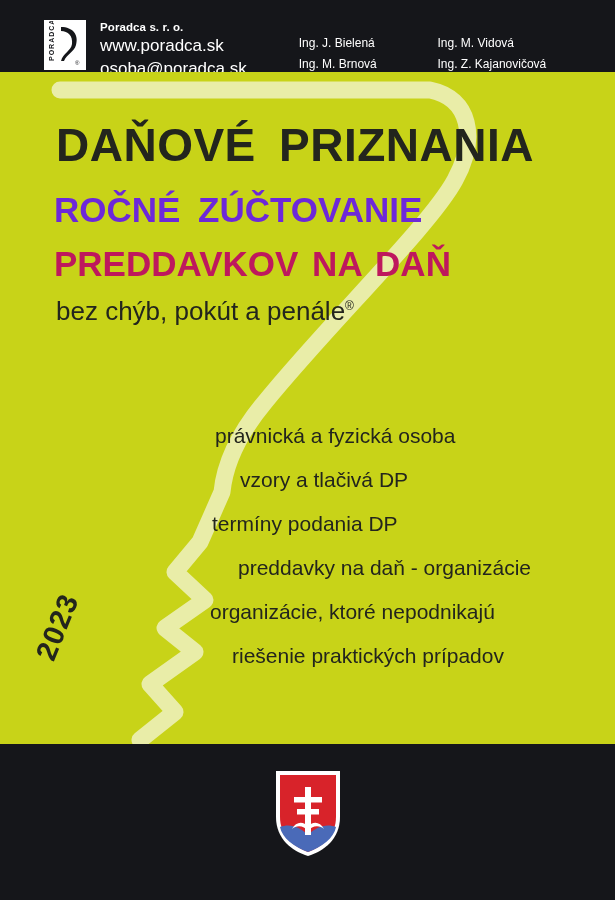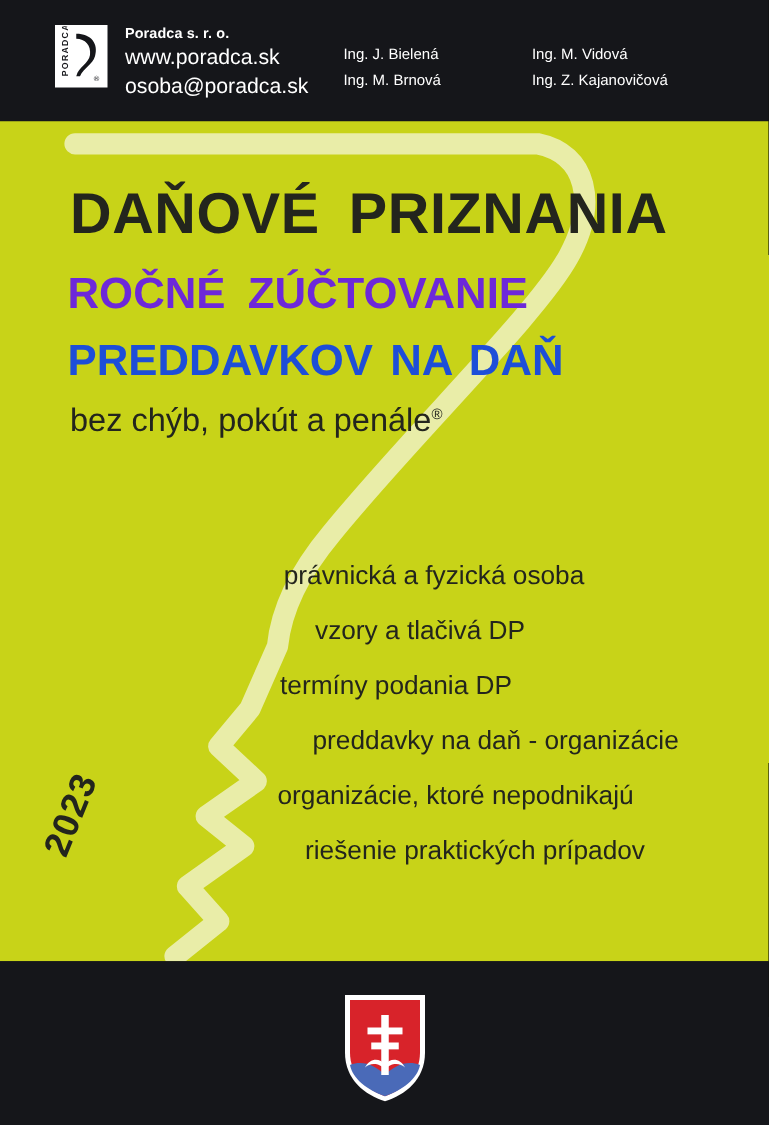--- a/index.html
+++ b/index.html
@@ -14,21 +14,21 @@
     position: relative;
     width: 615px;
     height: 900px;
     background: #15161a;
     overflow: hidden;
   }
 
   
   .header {
     position: relative;
-    height: 97px;
+    height: 72px;
     background: #15161a;
     display: flex;
     align-items: flex-start;
     padding: 18px 26px 0 44px;
     box-sizing: border-box;
   }
   .logo-box {
     width: 42px;
     height: 50px;
     background: #ffffff;
@@ -50,21 +50,21 @@
   .publisher .pub-name {
     font-weight: bold;
     font-size: 11.5px;
     letter-spacing: 0.1px;
   }
   .publisher .pub-line {
     font-size: 17px;
   }
 
   .authors {
-    margin-left: 28px;
+    margin-left: 52px;
     color: #ffffff;
     font-size: 12px;
     padding-top: 18px;
     display: grid;
     grid-template-columns: auto auto;
     column-gap: 18px;
     row-gap: 7px;
     flex: 1 1 auto;
   }
   .authors span { white-space: nowrap; }
@@ -114,42 +114,42 @@
     color: #6d28d9;
     word-spacing: 8px;
     white-space: nowrap;
   }
   .t3 {
     position: absolute;
     top: 172px;
     left: 54px;
     font-size: 35px;
     font-weight: bold;
-    color: #1d4ed8;
+    color: #be185d;
     word-spacing: 4px;
     white-space: nowrap;
   }
   .t4 {
     position: absolute;
     top: 224px;
     left: 56px;
     font-size: 26px;
     color: #23251d;
     white-space: nowrap;
   }
   .t4 sup {
     font-size: 12px;
     vertical-align: super;
   }
 
   
   .bullets {
     position: absolute;
     top: 352px;
-    left: 12px;
+    left: 0;
     width: 540px;
     box-sizing: border-box;
   }
   .bullet {
     font-size: 21px;
     color: #23251d;
     margin-bottom: 20px;
     white-space: nowrap;
   }
   .b0 { margin-left: 215px; }

